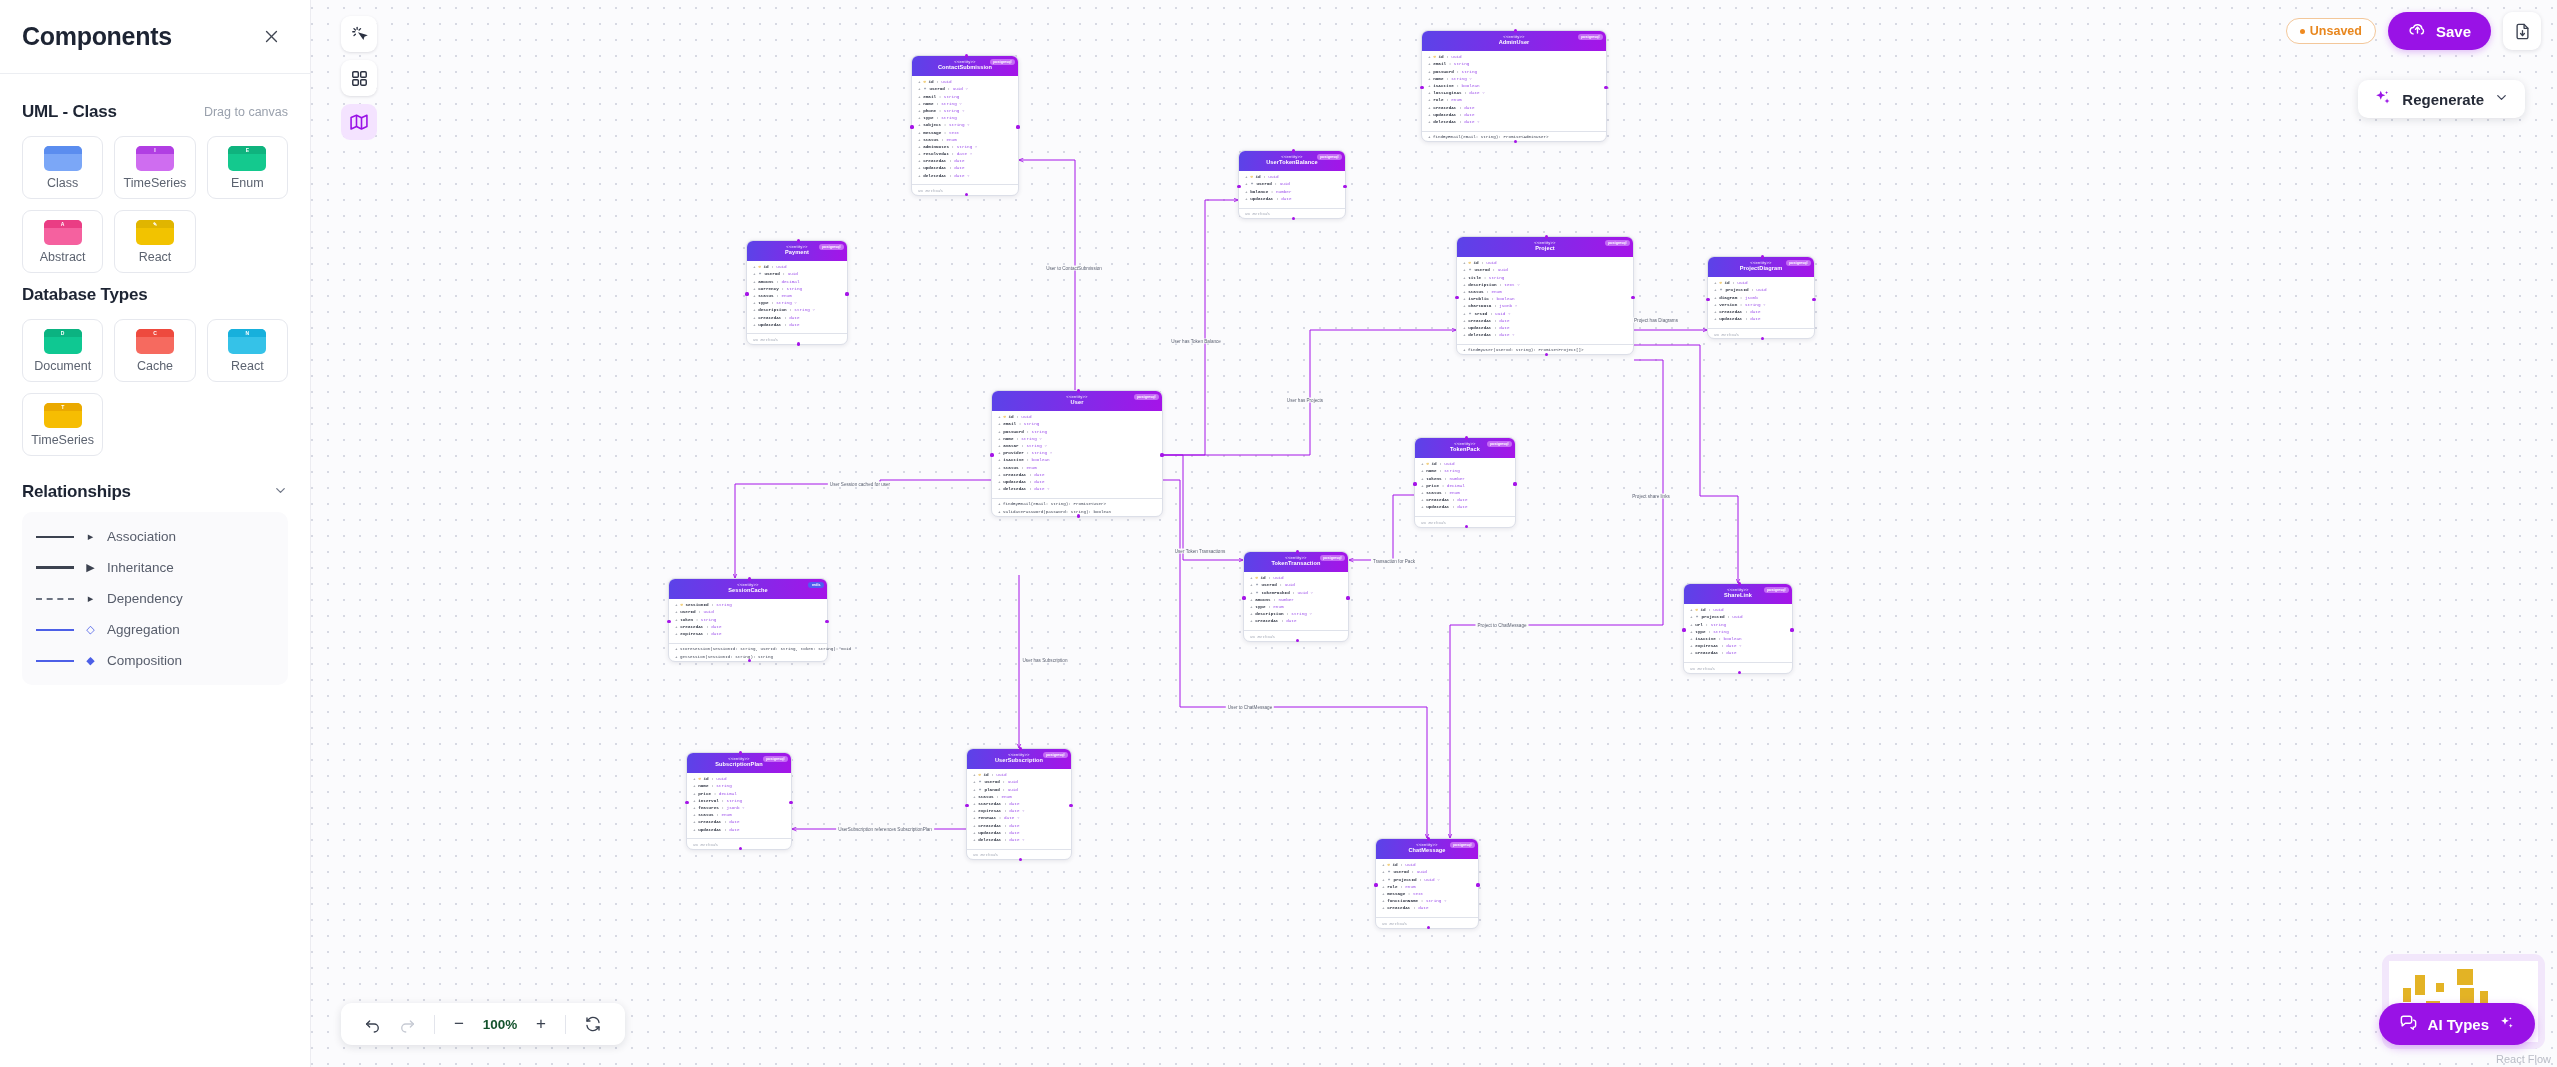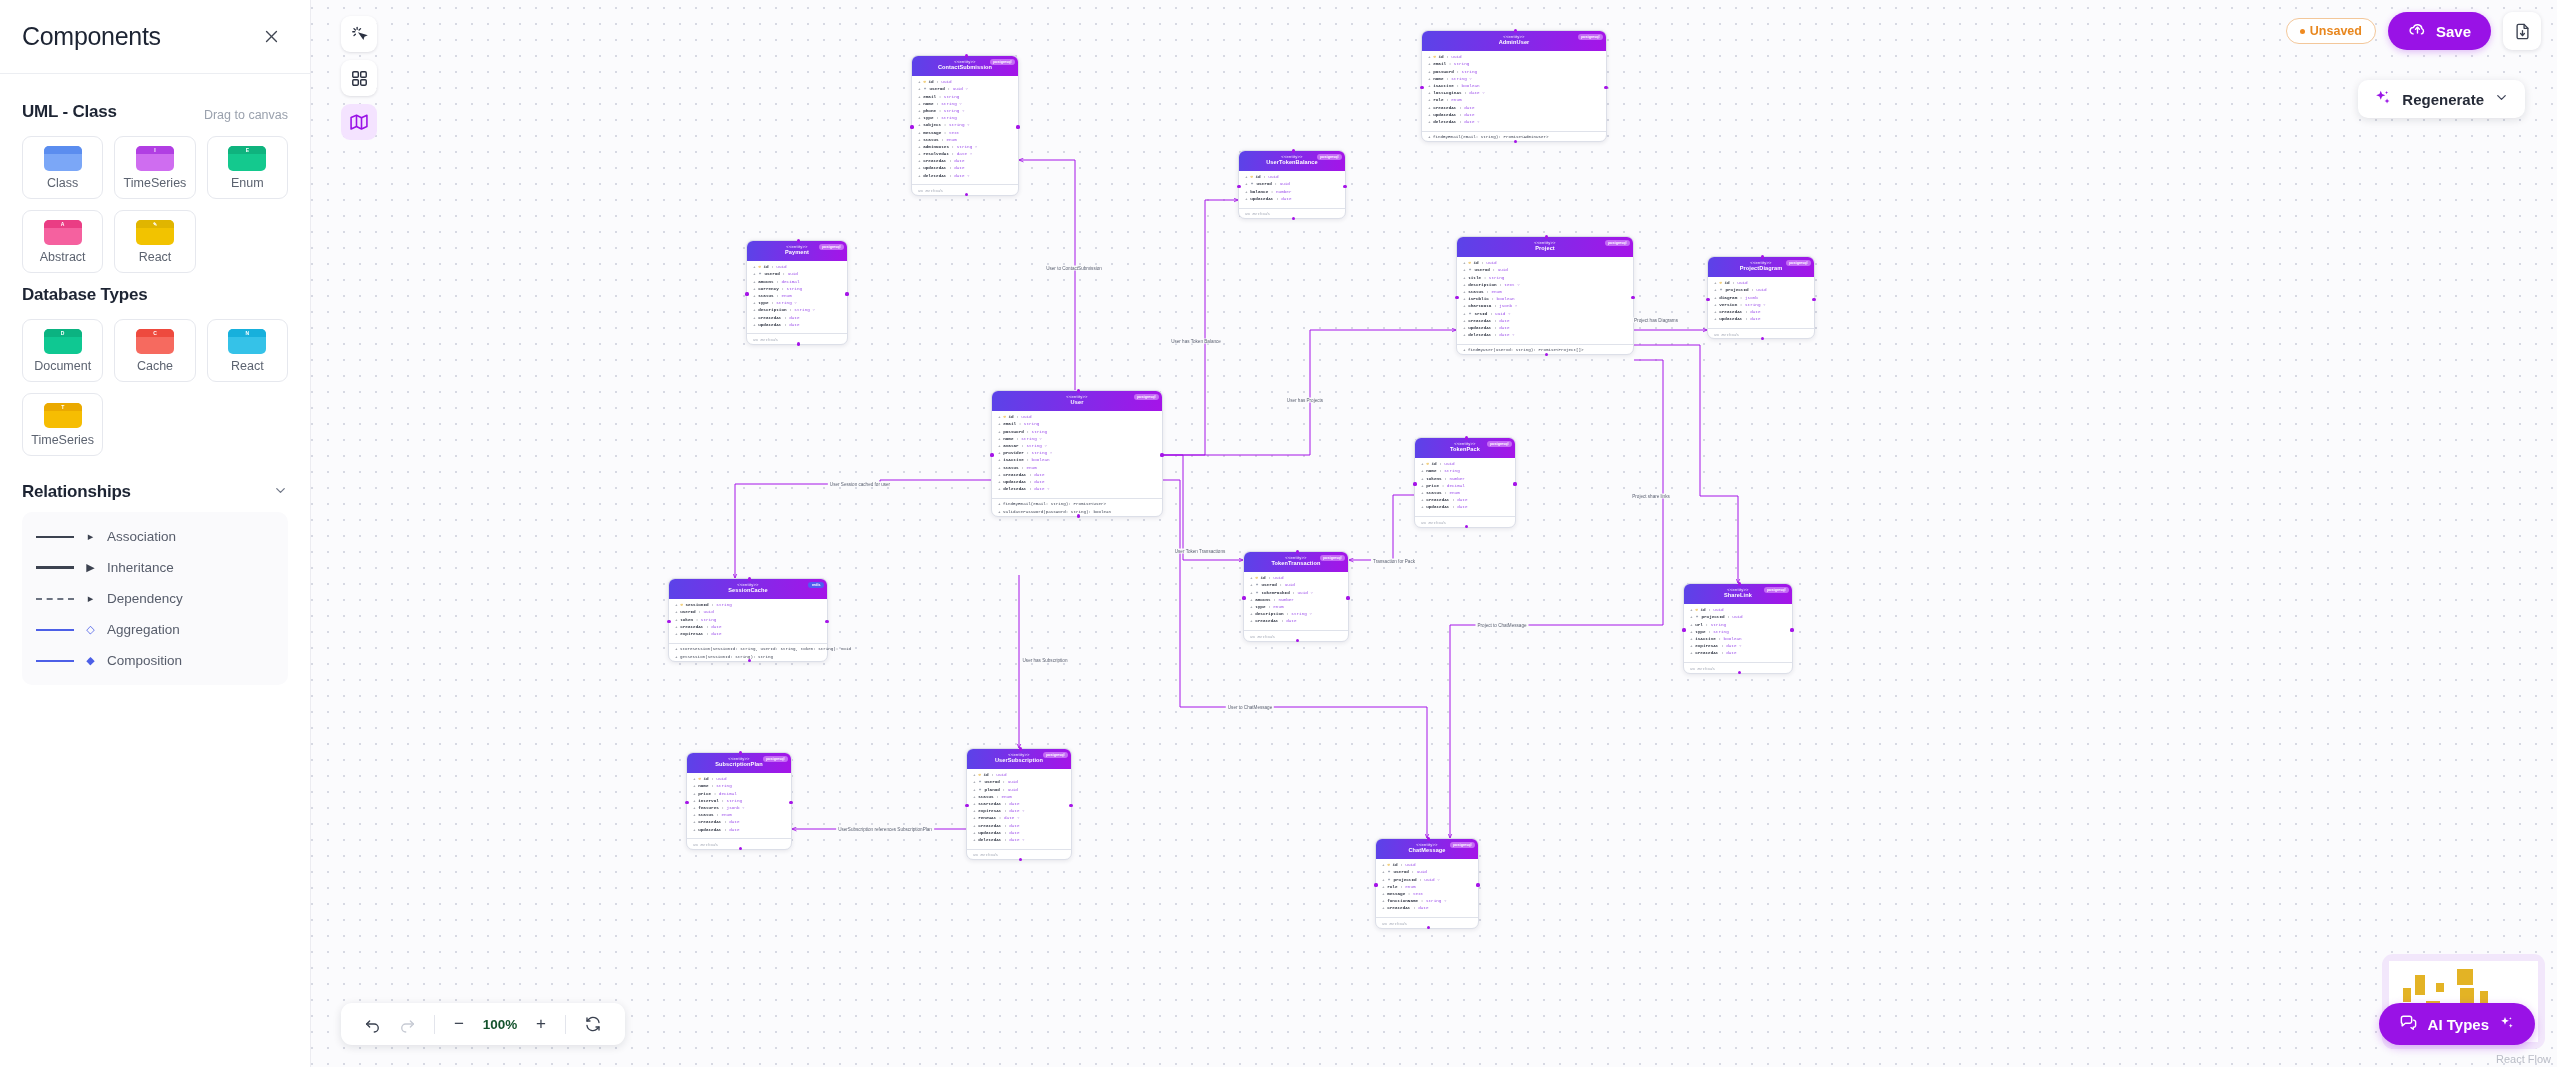--- a/index.html
+++ b/index.html
@@ -23,27 +23,27 @@
   
   #sidebar {
     position: absolute; left: 0; top: 0; width: 311px; height: 1067px;
     background: #ffffff; z-index: 40;
     border-right: 1px solid #ececf1;
   }
   .sb-header {
     height: 74px; display: flex; align-items: center; justify-content: space-between;
     padding: 0 26px 0 22px; border-bottom: 1px solid #eceef2;
   }
-  .sb-title { font-size: 25px; font-weight: 400; color: #1d2433; letter-spacing: -0.3px; }
+  .sb-title { font-size: 25px; font-weight: 700; color: #1d2433; letter-spacing: -0.3px; }
   .close-btn {
     width: 26px; height: 26px; display:flex; align-items:center; justify-content:center;
     color:#404652; cursor:pointer;
   }
   .sb-body { padding: 16px 22px 0 22px; }
-  .sec-head { display:flex; align-items:flex-end; justify-content:space-between; margin: 12px 0 14px; }
+  .sec-head { display:flex; align-items:center; justify-content:space-between; margin: 12px 0 14px; }
   .sec-title { font-size: 17px; font-weight: 700; color: #1d2433; letter-spacing:-0.2px; }
   .sec-hint { font-size: 12.5px; color: #9aa1ad; }
   .grid { display: grid; grid-template-columns: repeat(3, 1fr); gap: 11px; }
   .comp-card {
     border: 1px solid #e6e8ee; border-radius: 9px; background: #fff;
     height: 63px; display:flex; flex-direction:column; align-items:center;
     justify-content:center; gap: 5px; cursor: grab;
   }
   .mini {
     width: 38px; height: 25px; border-radius: 5px; position: relative; overflow:hidden;

